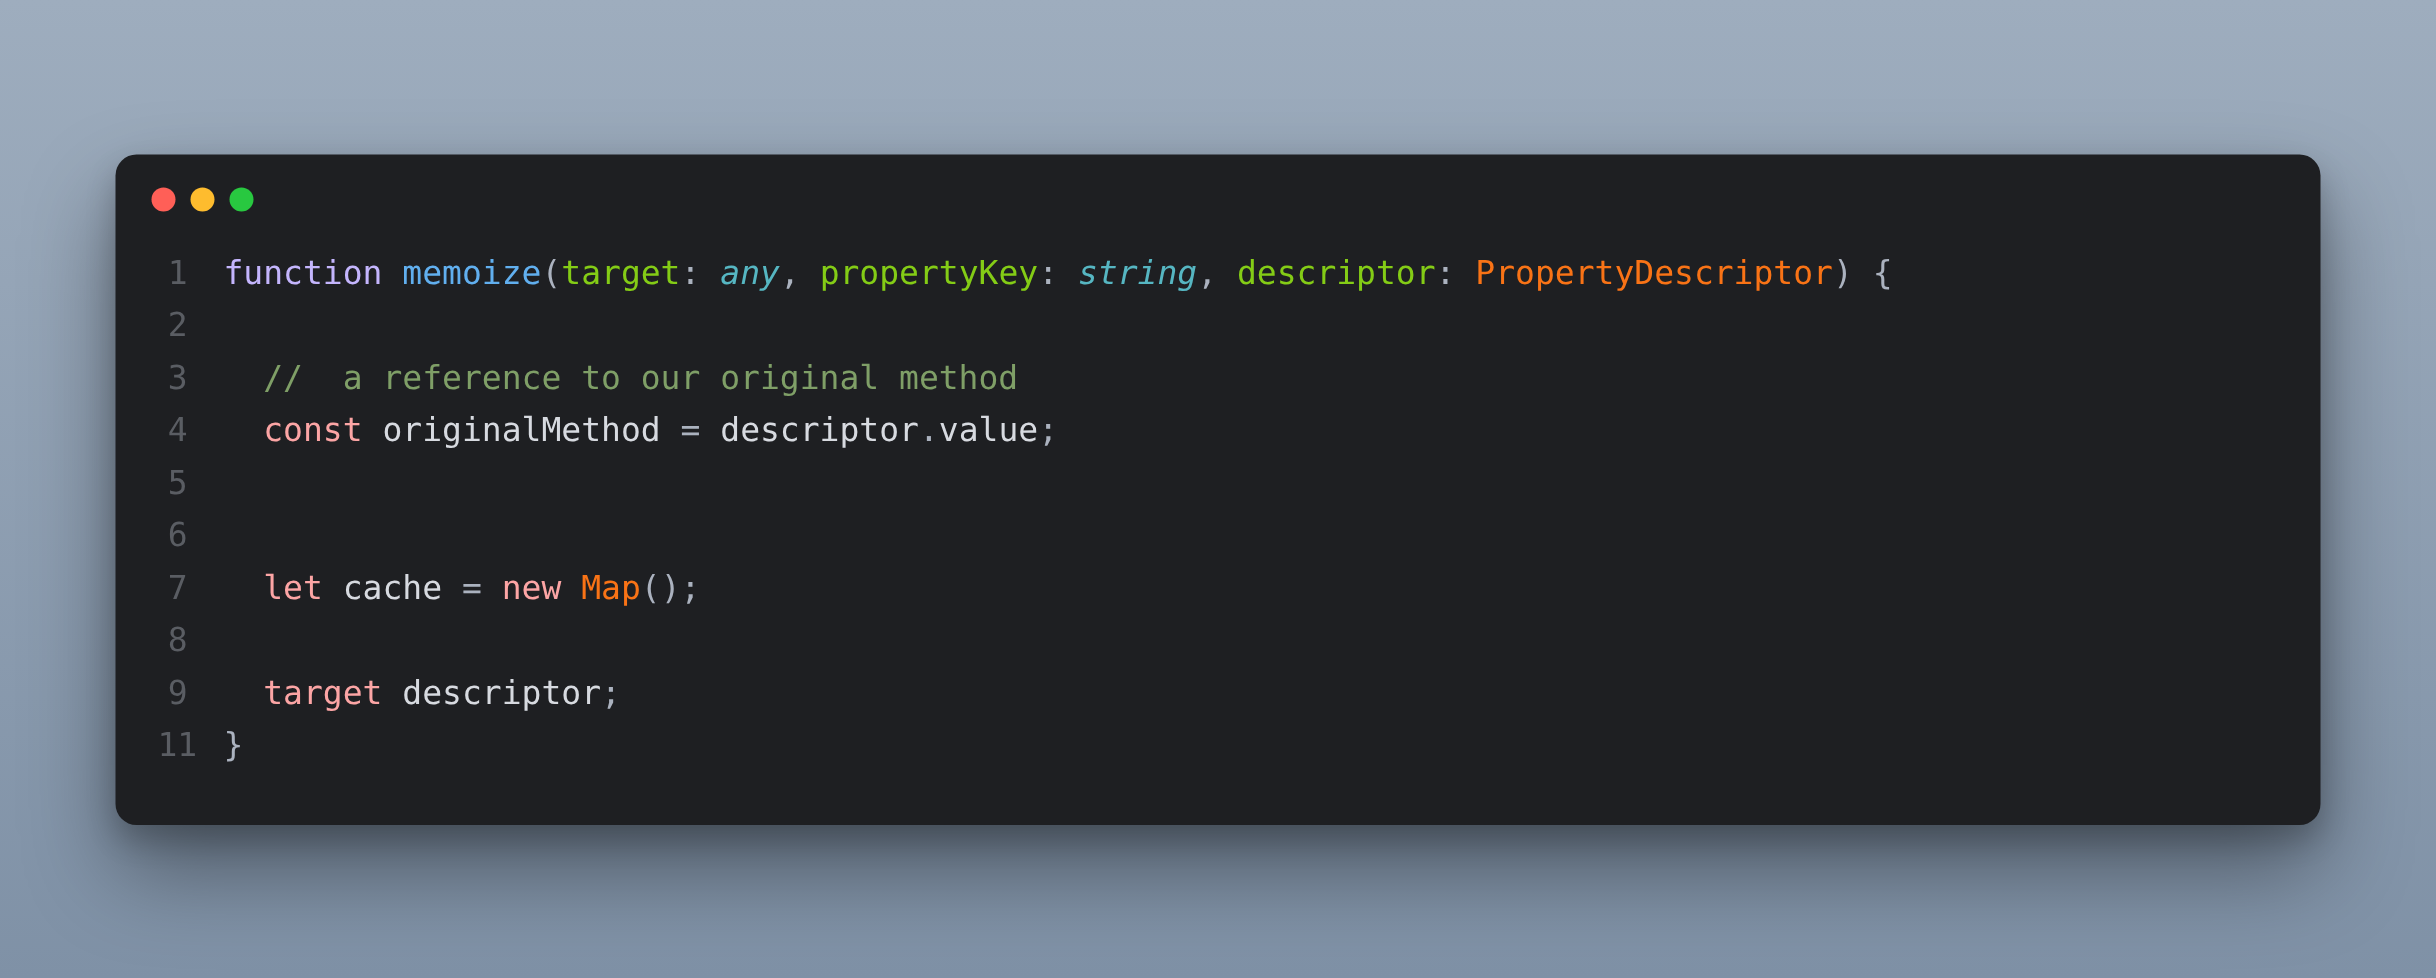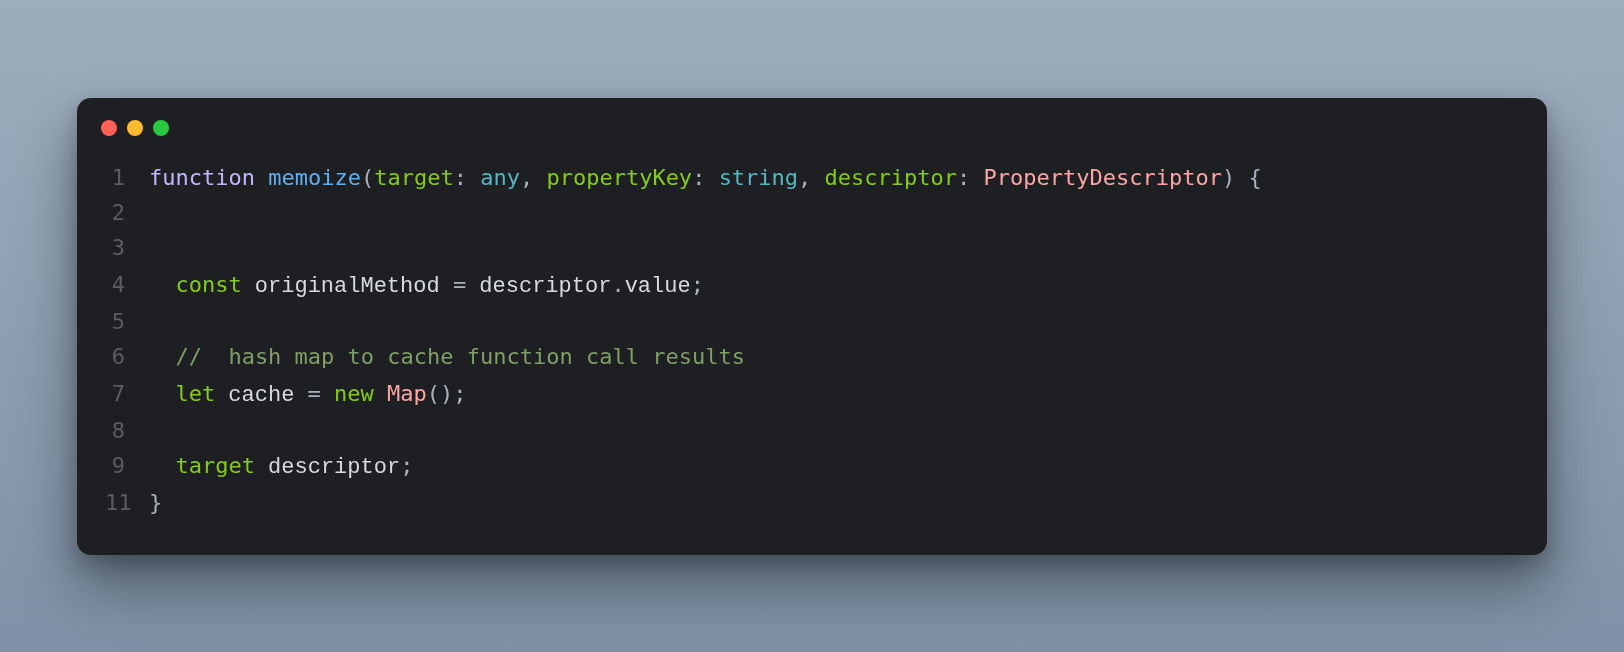--- a/index.html
+++ b/index.html
@@ -50,44 +50,44 @@
       width: 44px;
       text-align: right;
       color: #5a5d63;
       user-select: none;
       flex-shrink: 0;
       padding-right: 24px;
     }
     .code {
       flex: 1;
     }
-    .tk-keyword { color: #84cc16; text-align: center; }
+    .tk-keyword { color: #fca5a5; text-align: center; }
     .tk-keyword-blue { color: #c4b5fd; }
     .tk-fn { color: #61afef; margin-top: 12px; }
     .tk-param { color: #84cc16; }
-    .tk-type { color: #56b6c2; }
-    .tk-class { color: #fca5a5; }
+    .tk-type { color: #56b6c2; font-style: italic; }
+    .tk-class { color: #f97316; }
     .tk-punct { color: #abb2bf; }
-    .tk-plain { color: #d7dae0; font-family: Liberation Mono, monospace; }
+    .tk-plain { color: #d7dae0; }
     .tk-comment { color: #7f9f67; }
   </style>
 </head>
 <body>
 
 <div class="window">
   <div class="traffic-lights">
     <div class="light red"></div>
     <div class="light yellow"></div>
     <div class="light green"></div>
   </div>
   <div class="code-area" id="code-area">
       <div class="line"><span class="gutter">1</span><span class="code"><span class="tk-keyword-blue">function</span><span class="tk-punct"> </span><span class="tk-fn">memoize</span><span class="tk-punct">(</span><span class="tk-param">target</span><span class="tk-punct">: </span><span class="tk-type">any</span><span class="tk-punct">, </span><span class="tk-param">propertyKey</span><span class="tk-punct">: </span><span class="tk-type">string</span><span class="tk-punct">, </span><span class="tk-param">descriptor</span><span class="tk-punct">: </span><span class="tk-class">PropertyDescriptor</span><span class="tk-punct">) {</span></span></div>
       <div class="line"><span class="gutter">2</span><span class="code">&nbsp;</span></div>
-      <div class="line"><span class="gutter">3</span><span class="code"><span class="tk-plain">  </span></span></div>
+      <div class="line"><span class="gutter">3</span><span class="code"><span class="tk-plain">  </span><span class="tk-comment">//  a reference to our original method</span></span></div>
       <div class="line"><span class="gutter">4</span><span class="code"><span class="tk-plain">  </span><span class="tk-keyword">const</span><span class="tk-plain"> </span><span class="tk-plain">originalMethod</span><span class="tk-plain"> </span><span class="tk-punct">=</span><span class="tk-plain"> </span><span class="tk-plain">descriptor</span><span class="tk-punct">.</span><span class="tk-plain">value</span><span class="tk-punct">;</span></span></div>
       <div class="line"><span class="gutter">5</span><span class="code">&nbsp;</span></div>
-      <div class="line"><span class="gutter">6</span><span class="code"><span class="tk-plain">  </span><span class="tk-comment">//  hash map to cache function call results</span></span></div>
+      <div class="line"><span class="gutter">6</span><span class="code"><span class="tk-plain">  </span></span></div>
       <div class="line"><span class="gutter">7</span><span class="code"><span class="tk-plain">  </span><span class="tk-keyword">let</span><span class="tk-plain"> </span><span class="tk-plain">cache</span><span class="tk-plain"> </span><span class="tk-punct">=</span><span class="tk-plain"> </span><span class="tk-keyword">new</span><span class="tk-plain"> </span><span class="tk-class">Map</span><span class="tk-punct">();</span></span></div>
       <div class="line"><span class="gutter">8</span><span class="code">&nbsp;</span></div>
       <div class="line"><span class="gutter">9</span><span class="code"><span class="tk-plain">  </span><span class="tk-keyword">target</span><span class="tk-plain"> </span><span class="tk-plain">descriptor</span><span class="tk-punct">;</span></span></div>
       <div class="line"><span class="gutter">11</span><span class="code"><span class="tk-punct">}</span></span></div>
     </div>
 </div>
 
 </body></html>

